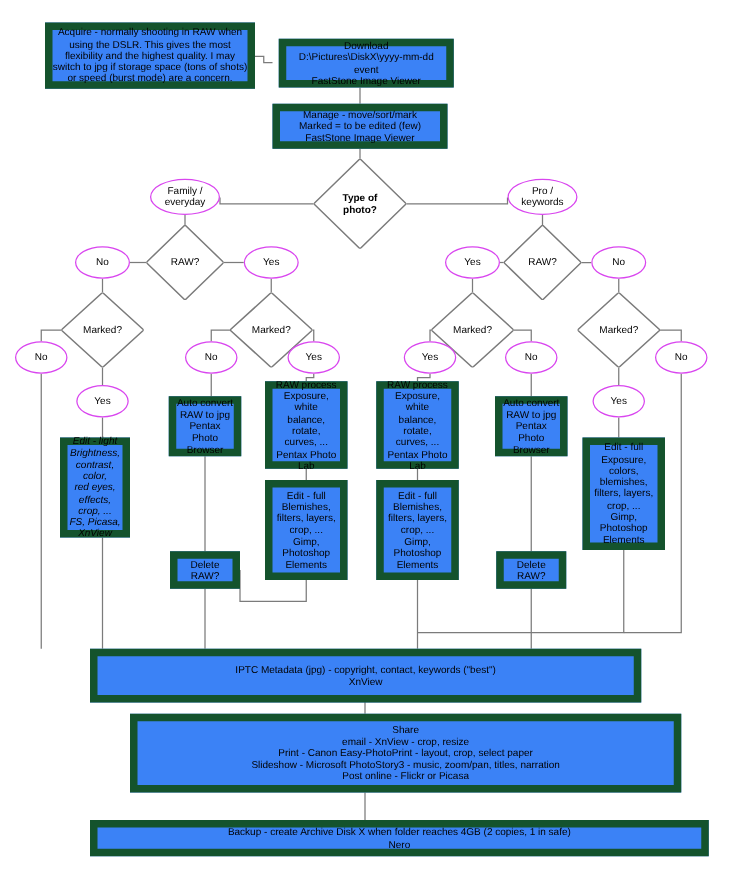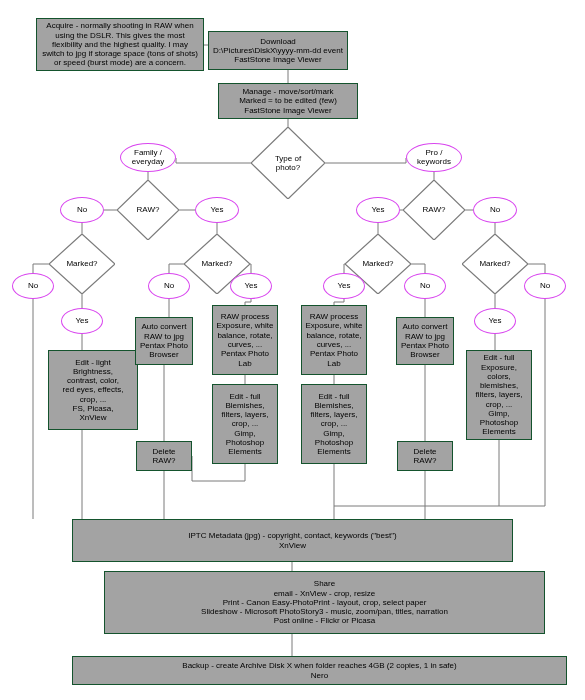--- a/index.html
+++ b/index.html
@@ -30,22 +30,22 @@
     box-sizing: border-box;
     display: flex;
     align-items: center;
     justify-content: center;
     text-align: center;
     color: #000000;
     line-height: 1.16;
     white-space: pre-line;
   }
   .node.box {
-    border: 1px solid #14532d;
-    background: #a3a3a3;
+    border: 6px solid #14532d;
+    background: #3b82f6;
     font-size: 8px;
   }
   .node.ellipse {
     border: 1px solid #d946ef;
     background: #ffffff;
     border-radius: 50%;
     font-size: 8px;
   }
   .node.diamond {
     background: transparent;
@@ -111,27 +111,27 @@
       <path d="M 545 299 L 545 506 L 499 506" fill="none" stroke="#7b7b7b" stroke-width="1"></path>
       <path d="M 292 548 L 292 571" fill="none" stroke="#7b7b7b" stroke-width="1"></path>
       <path d="M 292 634 L 292 656" fill="none" stroke="#7b7b7b" stroke-width="1"></path>
     </svg>
   <div id="node-layer">
       <div class="node box" style="left: 36px; top: 18px; width: 168px; height: 53px;">Acquire - normally shooting in RAW when
 using the DSLR.  This gives the most
 flexibility and the highest quality.  I may
 switch to jpg if storage space (tons of shots)
 or speed (burst mode) are a concern.</div>
-      <div class="node box" style="left: 208px; top: 31px; width: 140px; height: 39px;">Download
+      <div class="node box" style="left: 223px; top: 31px; width: 140px; height: 39px;">Download
 D:\Pictures\DiskX\yyyy-mm-dd event
 FastStone Image Viewer</div>
       <div class="node box" style="left: 218px; top: 83px; width: 140px; height: 36px; text-align: center;">Manage - move/sort/mark
 Marked = to be edited (few)
 FastStone Image Viewer</div>
-      <div class="node diamond" style="left: 251px; top: 127px; width: 74px; height: 72px;"><svg class="dia-shape" viewBox="0 0 100 100" preserveAspectRatio="none">
+      <div class="node diamond" style="left: 251px; top: 127px; width: 74px; height: 72px; font-weight: bold;"><svg class="dia-shape" viewBox="0 0 100 100" preserveAspectRatio="none">
           <polygon points="50,0 100,50 50,100 0,50" fill="#ffffff" stroke="#7b7b7b" stroke-width="1.2" vector-effect="non-scaling-stroke"></polygon>
         </svg><span class="dia-label">Type of
 photo?</span></div>
       <div class="node ellipse" style="left: 120px; top: 142.5px; width: 56px; height: 29px;">Family /
 everyday</div>
       <div class="node ellipse" style="left: 406px; top: 142.5px; width: 56px; height: 29px;">Pro /
 keywords</div>
       <div class="node diamond" style="left: 117px; top: 180px; width: 62px; height: 60px;"><svg class="dia-shape" viewBox="0 0 100 100" preserveAspectRatio="none">
           <polygon points="50,0 100,50 50,100 0,50" fill="#ffffff" stroke="#7b7b7b" stroke-width="1.2" vector-effect="non-scaling-stroke"></polygon>
         </svg><span class="dia-label">RAW?</span></div>
@@ -155,21 +155,21 @@
           <polygon points="50,0 100,50 50,100 0,50" fill="#ffffff" stroke="#7b7b7b" stroke-width="1.2" vector-effect="non-scaling-stroke"></polygon>
         </svg><span class="dia-label">Marked?</span></div>
       <div class="node ellipse" style="left: 12px; top: 273px; width: 42px; height: 26px;">No</div>
       <div class="node ellipse" style="left: 61px; top: 308px; width: 42px; height: 26px;">Yes</div>
       <div class="node ellipse" style="left: 148px; top: 273px; width: 42px; height: 26px;">No</div>
       <div class="node ellipse" style="left: 230px; top: 273px; width: 42px; height: 26px;">Yes</div>
       <div class="node ellipse" style="left: 323px; top: 273px; width: 42px; height: 26px;">Yes</div>
       <div class="node ellipse" style="left: 404px; top: 273px; width: 42px; height: 26px;">No</div>
       <div class="node ellipse" style="left: 474px; top: 308px; width: 42px; height: 26px;">Yes</div>
       <div class="node ellipse" style="left: 524px; top: 273px; width: 42px; height: 26px;">No</div>
-      <div class="node box" style="left: 48px; top: 350px; width: 90px; height: 80px;">Edit - light
+      <div class="node box" style="left: 48px; top: 350px; width: 56px; height: 80px; font-style: italic;">Edit - light
 Brightness,
 contrast, color,
 red eyes, effects,
 crop, ...
 FS, Picasa,
 XnView</div>
       <div class="node box" style="left: 135px; top: 317px; width: 58px; height: 48px;">Auto convert
 RAW to jpg
 Pentax Photo
 Browser</div>

